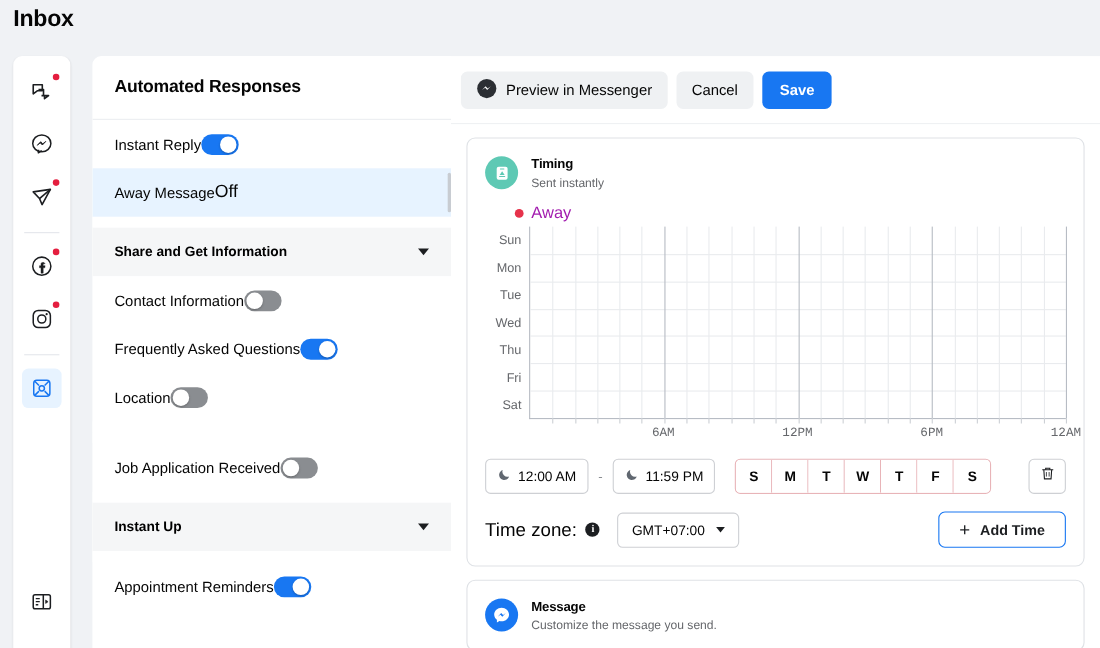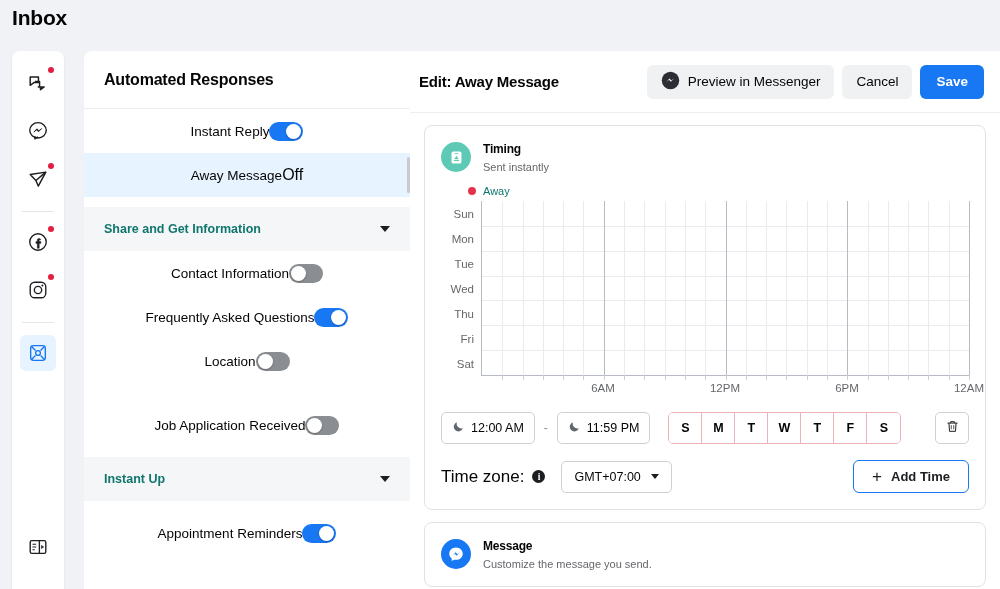--- a/index.html
+++ b/index.html
@@ -62,37 +62,37 @@
     overflow: hidden;
   }
   .list-header {
     height: 58px; display: flex; align-items: center;
     padding: 0 20px;
     font-size: 16px; font-weight: bold; letter-spacing: -.2px;
     border-bottom: 1px solid #eceef1;
   }
   .row {
     height: 44px;
-    display: flex; align-items: center; justify-content: center;
+    display: flex; align-items: center; justify-content: flex-start;
     padding: 0 20px;
     cursor: pointer;
   }
   .row-label { font-size: 13.5px; color: #050505; }
   .row.item { height: 44px; }
   .row.selected { background: #e7f3ff; position: relative; }
   .row.selected::after{
     content:""; position:absolute; right:0; top:4px; bottom:4px; width:3px;
     background:#c8ccd2; border-radius:2px;
   }
   .group {
     height: 44px; background: #f5f6f7;
     display: flex; align-items: center; justify-content: space-between;
     padding: 0 20px; cursor: pointer;
   }
-  .group-label { font-size: 12.5px; font-weight: bold; color: #0f766e; }
+  .group-label { font-size: 12.5px; font-weight: bold; color: #000000; }
   .caret { width: 0; height: 0; border-left: 5px solid transparent;
            border-right: 5px solid transparent; border-top: 6px solid #1c1e21; }
   .spacer-sm { height: 10px; background: #fff; }
 
   
   .toggle { width: 34px; height: 19px; border-radius: 10px; position: relative; cursor: pointer; }
   .toggle.on  { background: #1877f2; }
   .toggle.off { background: #8a8d91; }
   .toggle .knob {
     position: absolute; top: 2px; width: 15px; height: 15px;
@@ -142,34 +142,34 @@
     display: flex; align-items: center; justify-content: center;
     flex: 0 0 30px; margin-top: 2px;
   }
   .card-icon.timing  { background: #5ec9b4; }
   .card-icon.message { background: #1877f2; }
   .card-title { font-size: 12px; font-weight: bold; letter-spacing: -.2px; line-height: 19px;}
   .card-sub { font-size: 11px; color: #65676b; margin-top: 2px; }
 
   .legend { display: flex; align-items: center; gap: 7px; margin: 12px 0 4px 27px; }
   .legend-dot { width: 8px; height: 8px; border-radius: 50%; background: #e6324b; }
-  .legend-text { font-size: 11px; color: #0f766e; }
+  .legend-text { font-size: 15px; color: #a21caf; }
 
   
   .sched { display: flex; margin-top: 4px; }
   .sched-days {
     width: 40px; display: flex; flex-direction: column;
     padding-top: 0;
   }
   .sched-day {
     height: 25px; font-size: 11.5px; color: #65676b;
     display: flex; align-items: center; justify-content: flex-end;
     padding-right: 7px;
   }
-  .grid-wrap { flex: 1; position: relative; }
+  .grid-wrap { flex: 1; position: relative; font-family: Liberation Mono, monospace; }
   .grid {
     position: relative; height: 175px;
     border-left: 1px solid #b7bcc4;
     border-bottom: 1px solid #b7bcc4;
   }
   .hline { position: absolute; left: 0; right: 0; height: 1px; background: #e9ebee; }
   .vline { position: absolute; top: 0; bottom: 0; width: 1px; background: #e9ebee; }
   .vline.major { background: #b7bcc4; }
   .grid-tick { position: absolute; bottom: -5px; width: 1px; height: 5px; background: #ccd0d5; }
   .xaxis { position: relative; height: 20px; }
@@ -388,21 +388,20 @@
       <span class="row-label">Appointment Reminders</span>
       <span class="toggle on">
           <span class="knob"></span>
         </span>
     </div>
   </div>
 
   <div class="editor">
 
     <div class="editor-header">
-      <span class="editor-title">Edit: Away Message</span>
 
       <button class="btn-grey">
         <span>
           <svg width="19" height="19" viewBox="0 0 24 24">
             <circle cx="12" cy="12" r="11" fill="#2b2e33"></circle>
             <path d="M6.6 13.8l4.1-4.3 2.3 2.4 3.6-2.6-4.1 4.3-2.3-2.4z" fill="#ffffff"></path>
           </svg>
         </span>
         <span>Preview in Messenger</span>
       </button>

